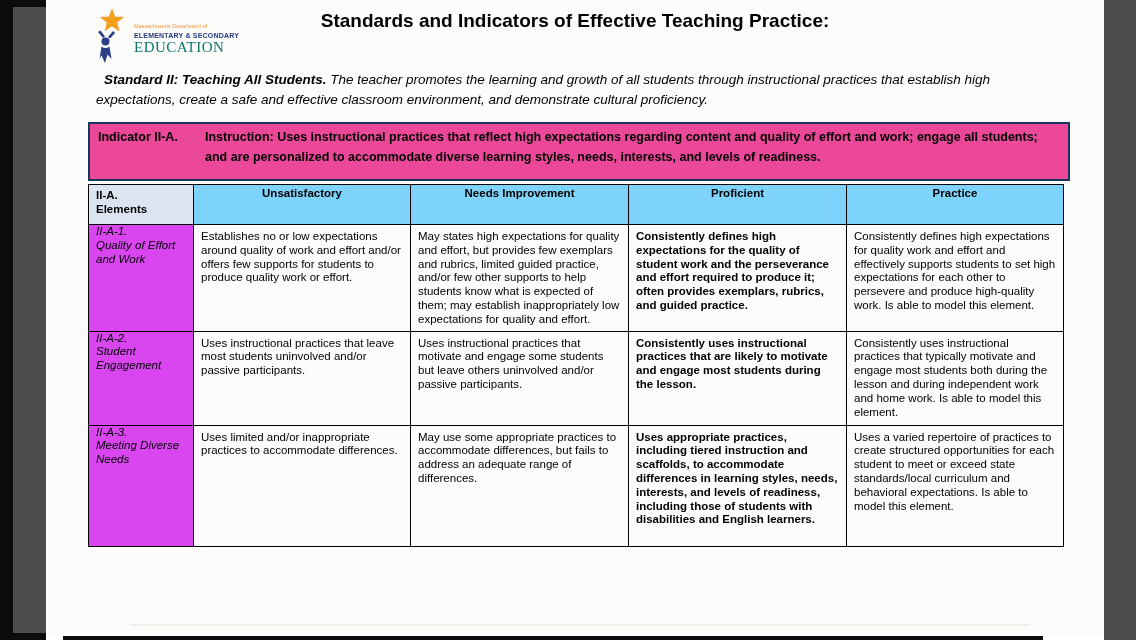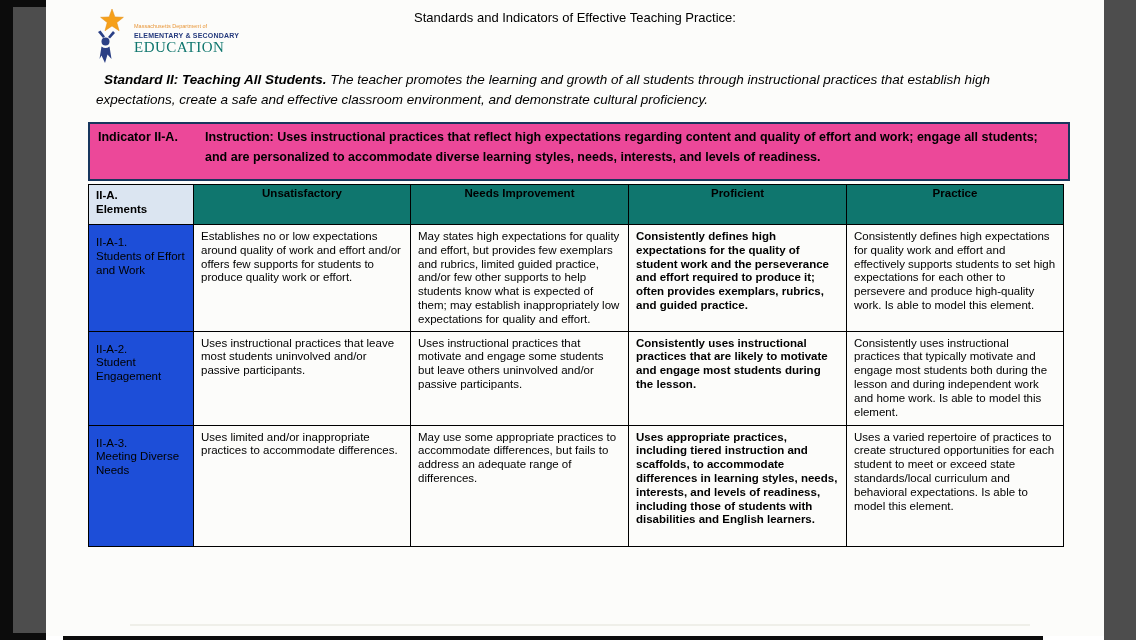--- a/index.html
+++ b/index.html
@@ -27,21 +27,21 @@
 
   .header { position: relative; height: 64px; }
   .logo { position: absolute; left: 42px; top: 8px; display: flex; align-items: flex-start; }
   .logo svg { display: block; }
   .logo-text { margin-left: 2px; margin-top: 16px; line-height: 1; }
   .logo-line1 { font-size: 5.5px; color: #e8973a; margin-bottom: 2px; }
   .logo-line2 { font-size: 7px; font-weight: bold; color: #253a7d; letter-spacing: 0.2px; margin-bottom: 1px; }
   .logo-line3 { font-size: 15px; color: #0f766e; font-family: "Liberation Serif", serif; letter-spacing: 0.5px; }
 
   .titles { text-align: center; padding-top: 10px; }
-  .title1 { font-size: 13px; font-weight: normal; }
+  .title1 { font-size: 19px; font-weight: bold; }
   .title2 { font-size: 15.5px; font-weight: bold; margin-top: 11px; }
 
   .standard {
     margin: 6px 56px 0 50px;
     font-style: italic; font-size: 13.5px; line-height: 20px;
   }
   .standard .std-label { font-weight: bold; margin-left: 8px; }
 
   .indicator-box {
     margin-left: 42px; margin-top: 12px;
@@ -64,23 +64,23 @@
     border: 1px solid #000;
     vertical-align: top;
     font-size: 11.5px; line-height: 13.8px;
   }
   table.rubric thead tr { height: 40px; }
   th.el-head {
     background: #dbe5f1; text-align: left;
     padding: 4px 4px 4px 7px;
     font-size: 12px; line-height: 16px; vertical-align: middle;
   }
-  th.col-head { background: #0f766e; text-align: center; vertical-align: middle; font-size: 12px; padding: 2px; }
+  th.col-head { background: #7dd3fc; text-align: center; vertical-align: middle; font-size: 12px; padding: 2px; }
   td { padding: 5px 7px 4px 7px; background: #fcfcfa; }
-  td.el-cell { background: #1d4ed8; line-height: 14.5px; padding-top: 11px; }
+  td.el-cell { background: #d946ef; line-height: 14.5px; padding-top: 0; font-style: italic; }
   td.el-cell .el-id { margin-bottom: 0; }
   td.proficient { font-weight: bold; }
   tr.row-1 { height: 106px; }
   tr.row-2 { height: 94px; }
   tr.row-3 { height: 121px; }
 </style>
 </head>
 <body>
 
 <div class="strip strip-left-black"></div>
@@ -137,21 +137,21 @@
         <th class="col-head">Unsatisfactory</th>
         <th class="col-head">Needs Improvement</th>
         <th class="col-head">Proficient</th>
         <th class="col-head">Practice</th>
       </tr>
     </thead>
     <tbody>
       <tr class="row-1">
         <td class="el-cell">
           <div class="el-id">II-A-1.</div>
-          <div>Students of Effort and Work</div>
+          <div>Quality of Effort and Work</div>
         </td>
         <td>Establishes no or low expectations around quality of work and effort and/or offers few supports for students to produce quality work or effort.</td>
         <td>May states high expectations for quality and effort, but provides few exemplars and rubrics, limited guided practice, and/or few other supports to help students know what is expected of them; may establish inappropriately low expectations for quality and effort.</td>
         <td class="proficient">Consistently defines high expectations for the quality of student work and the perseverance and effort required to produce it; often provides exemplars, rubrics, and guided practice.</td>
         <td>Consistently defines high expectations for quality work and effort and effectively supports students to set high expectations for each other to persevere and produce high-quality work. Is able to model this element.</td>
       </tr>
       <tr class="row-2">
         <td class="el-cell">
           <div class="el-id">II-A-2.</div>
           <div>Student Engagement</div>

